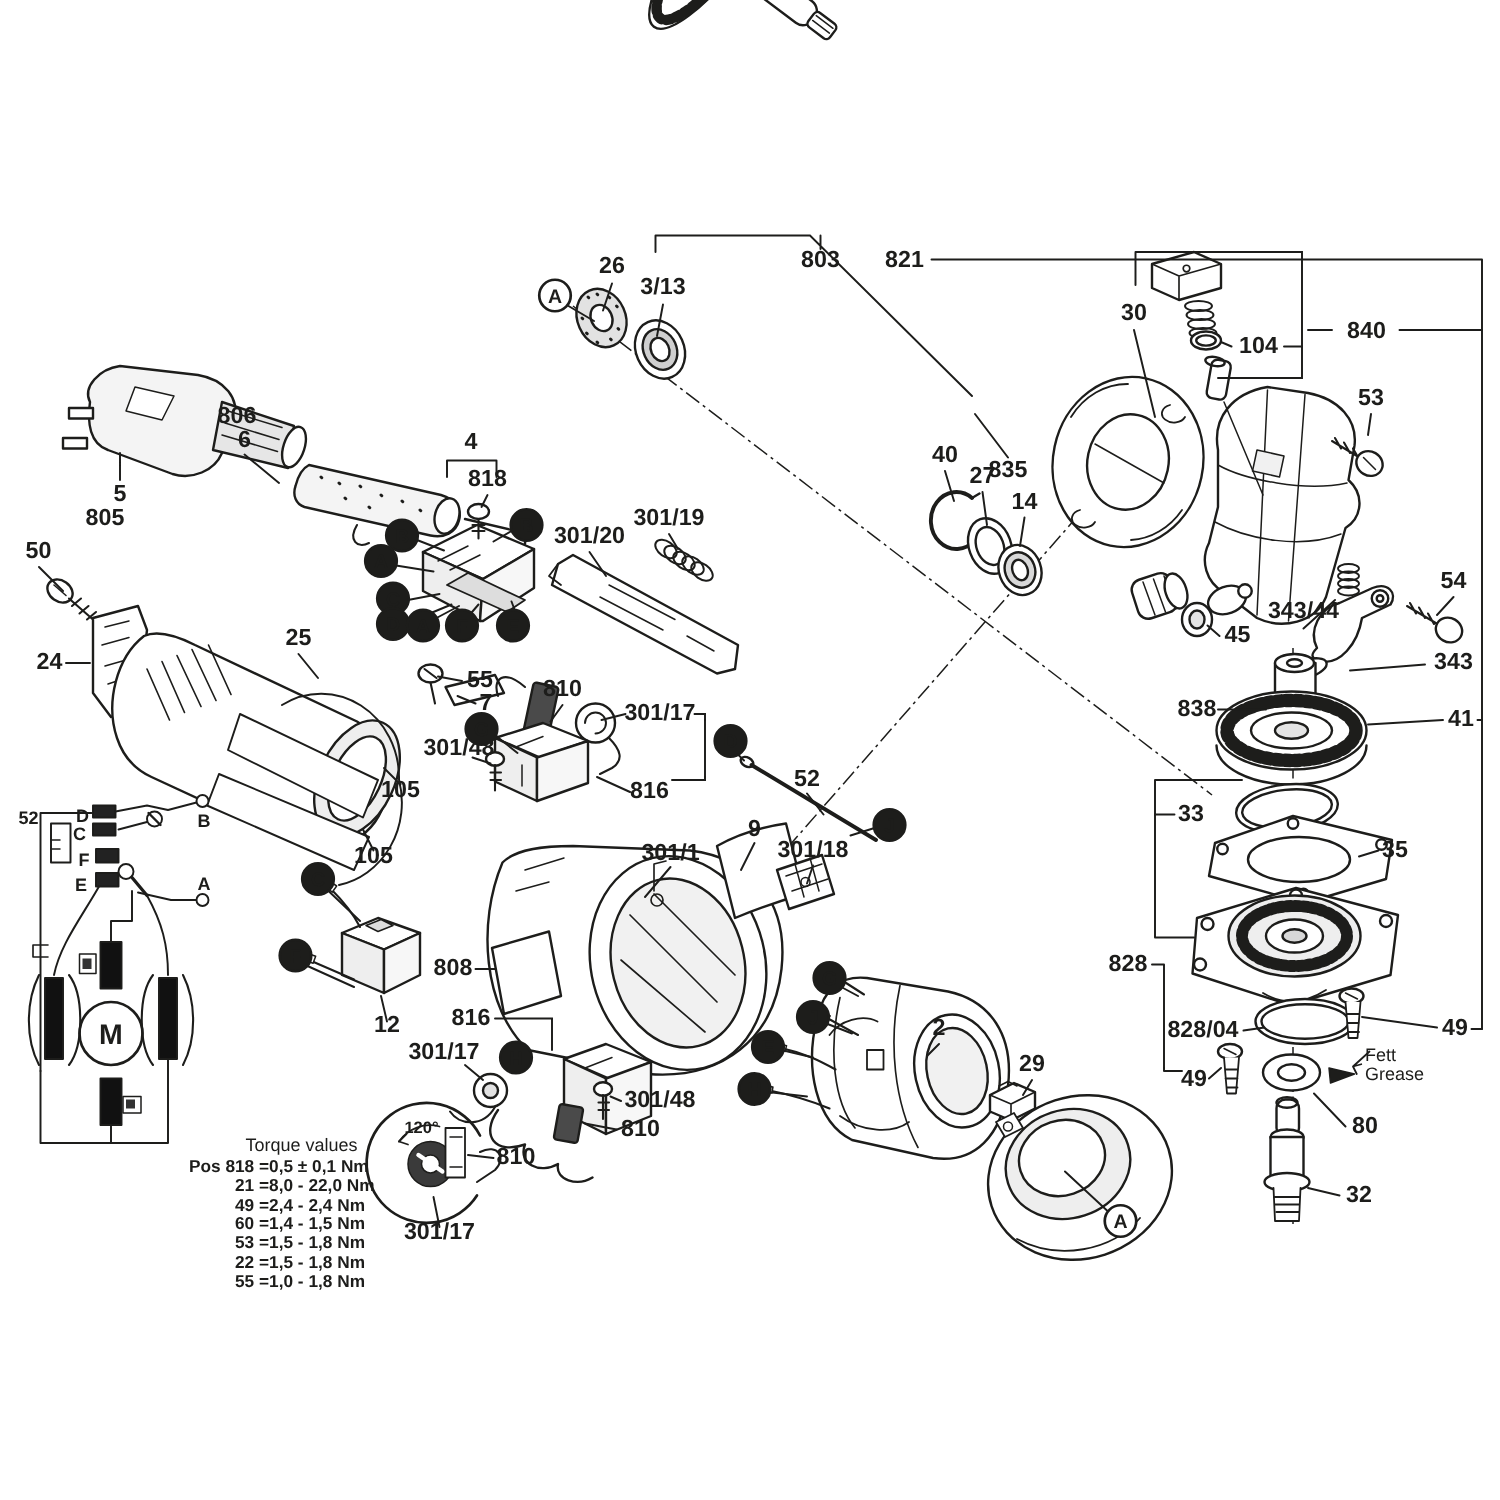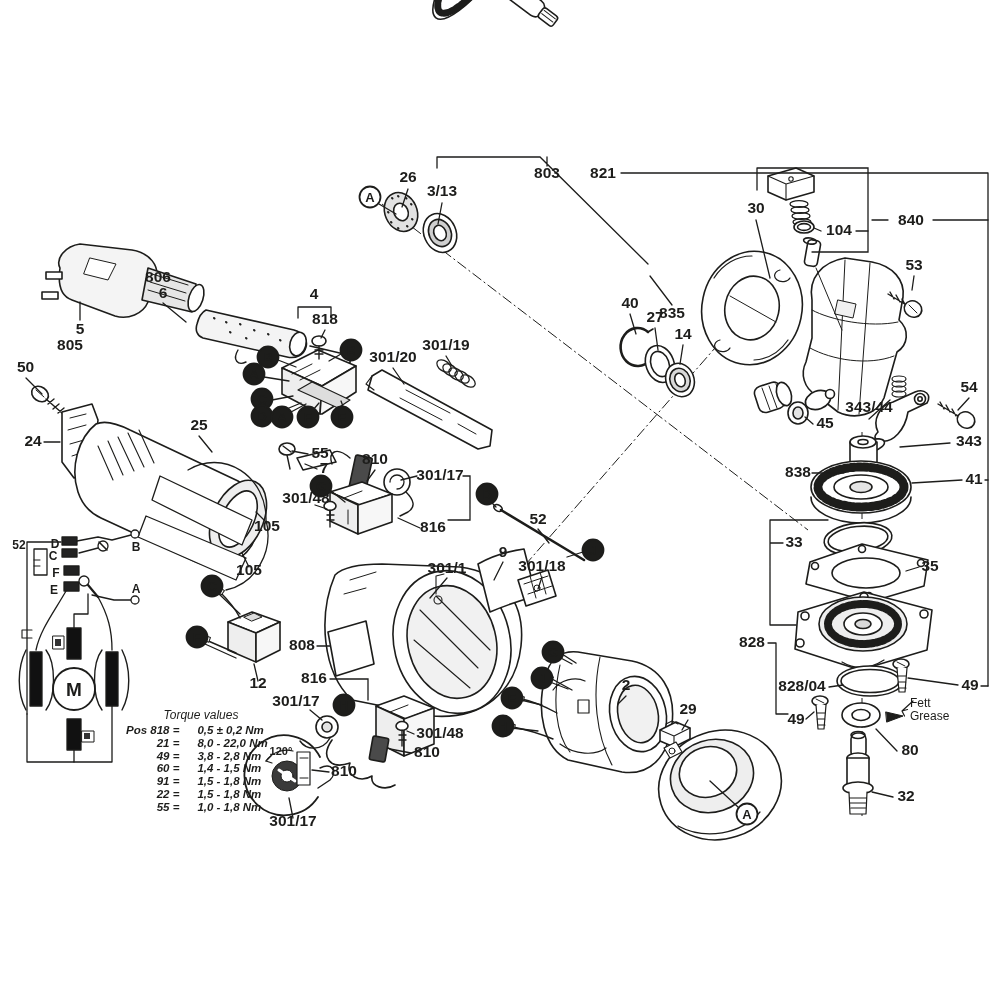--- a/index.html
+++ b/index.html
@@ -1,24 +1,24 @@
 <!DOCTYPE html>
 <html><head>
 <meta charset="utf-8">
 <style>
   html,body{margin:0;padding:0;background:#fff;}
   .stage{position:relative;width:1000px;height:1000px;background:#ffffff;overflow:hidden;
          font-family:"Liberation Sans",sans-serif;color:#1d1d1b;}
   svg{position:absolute;left:0;top:0;}
   svg text{font-family:"Liberation Sans",sans-serif;fill:#1d1d1b;}
-  .torque{position:absolute;left:126px;top:708px;width:150px;font-style:italic;}
+  .torque{position:absolute;left:126px;top:756px;width:150px;}
   .torque .torque-title{font-size:12px;text-align:center;margin-bottom:3px;}
   .torque table{border-collapse:collapse;}
   .torque td{font-size:11.5px;font-weight:bold;padding:0 0 1px 0;line-height:11.8px;white-space:nowrap;}
-  .torque td.pos{text-align:right;padding-right:18px;}
+  .torque td.pos{text-align:right;padding-right:0;}
 </style>
 </head>
 <body>
 
 <div class="stage">
 <svg width="1000" height="1000" viewBox="0 0 1000 1000">
 
   <g stroke="#1d1d1b" stroke-width="1" fill="none" stroke-dasharray="11 3 2 3">
     <path d="M382,204 L808,530"></path>
     <path d="M757,300 L470,628"></path>
@@ -586,36 +586,36 @@
         </g>
       </g>
 </svg>
 
 <div class="torque">
   <div class="torque-title">Torque values</div>
   <table>
     <tbody>
           <tr>
             <td class="pos">Pos 818 =</td>
-            <td>0,5 ± 0,2 Nm</td>
+            <td>0,5 ± 0,1 Nm</td>
           </tr>
     <tr>
             <td class="pos">21 =</td>
             <td>8,0 - 22,0 Nm</td>
           </tr>
     <tr>
             <td class="pos">49 =</td>
-            <td>3,8 - 2,8 Nm</td>
+            <td>2,4 - 2,4 Nm</td>
           </tr>
     <tr>
             <td class="pos">60 =</td>
             <td>1,4 - 1,5 Nm</td>
           </tr>
     <tr>
-            <td class="pos">91 =</td>
+            <td class="pos">53 =</td>
             <td>1,5 - 1,8 Nm</td>
           </tr>
     <tr>
             <td class="pos">22 =</td>
             <td>1,5 - 1,8 Nm</td>
           </tr>
     <tr>
             <td class="pos">55 =</td>
             <td>1,0 - 1,8 Nm</td>
           </tr>

